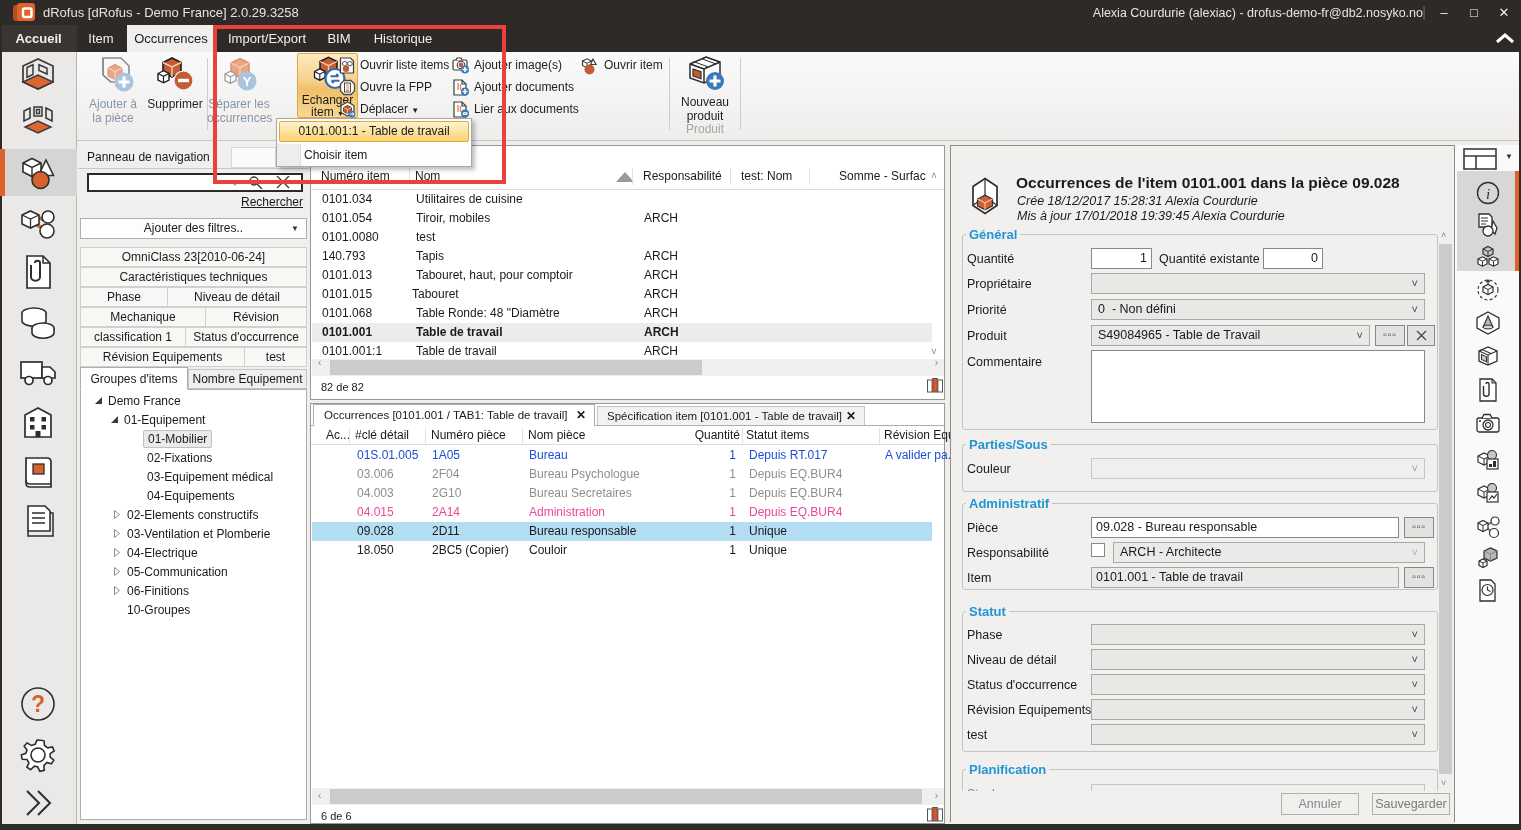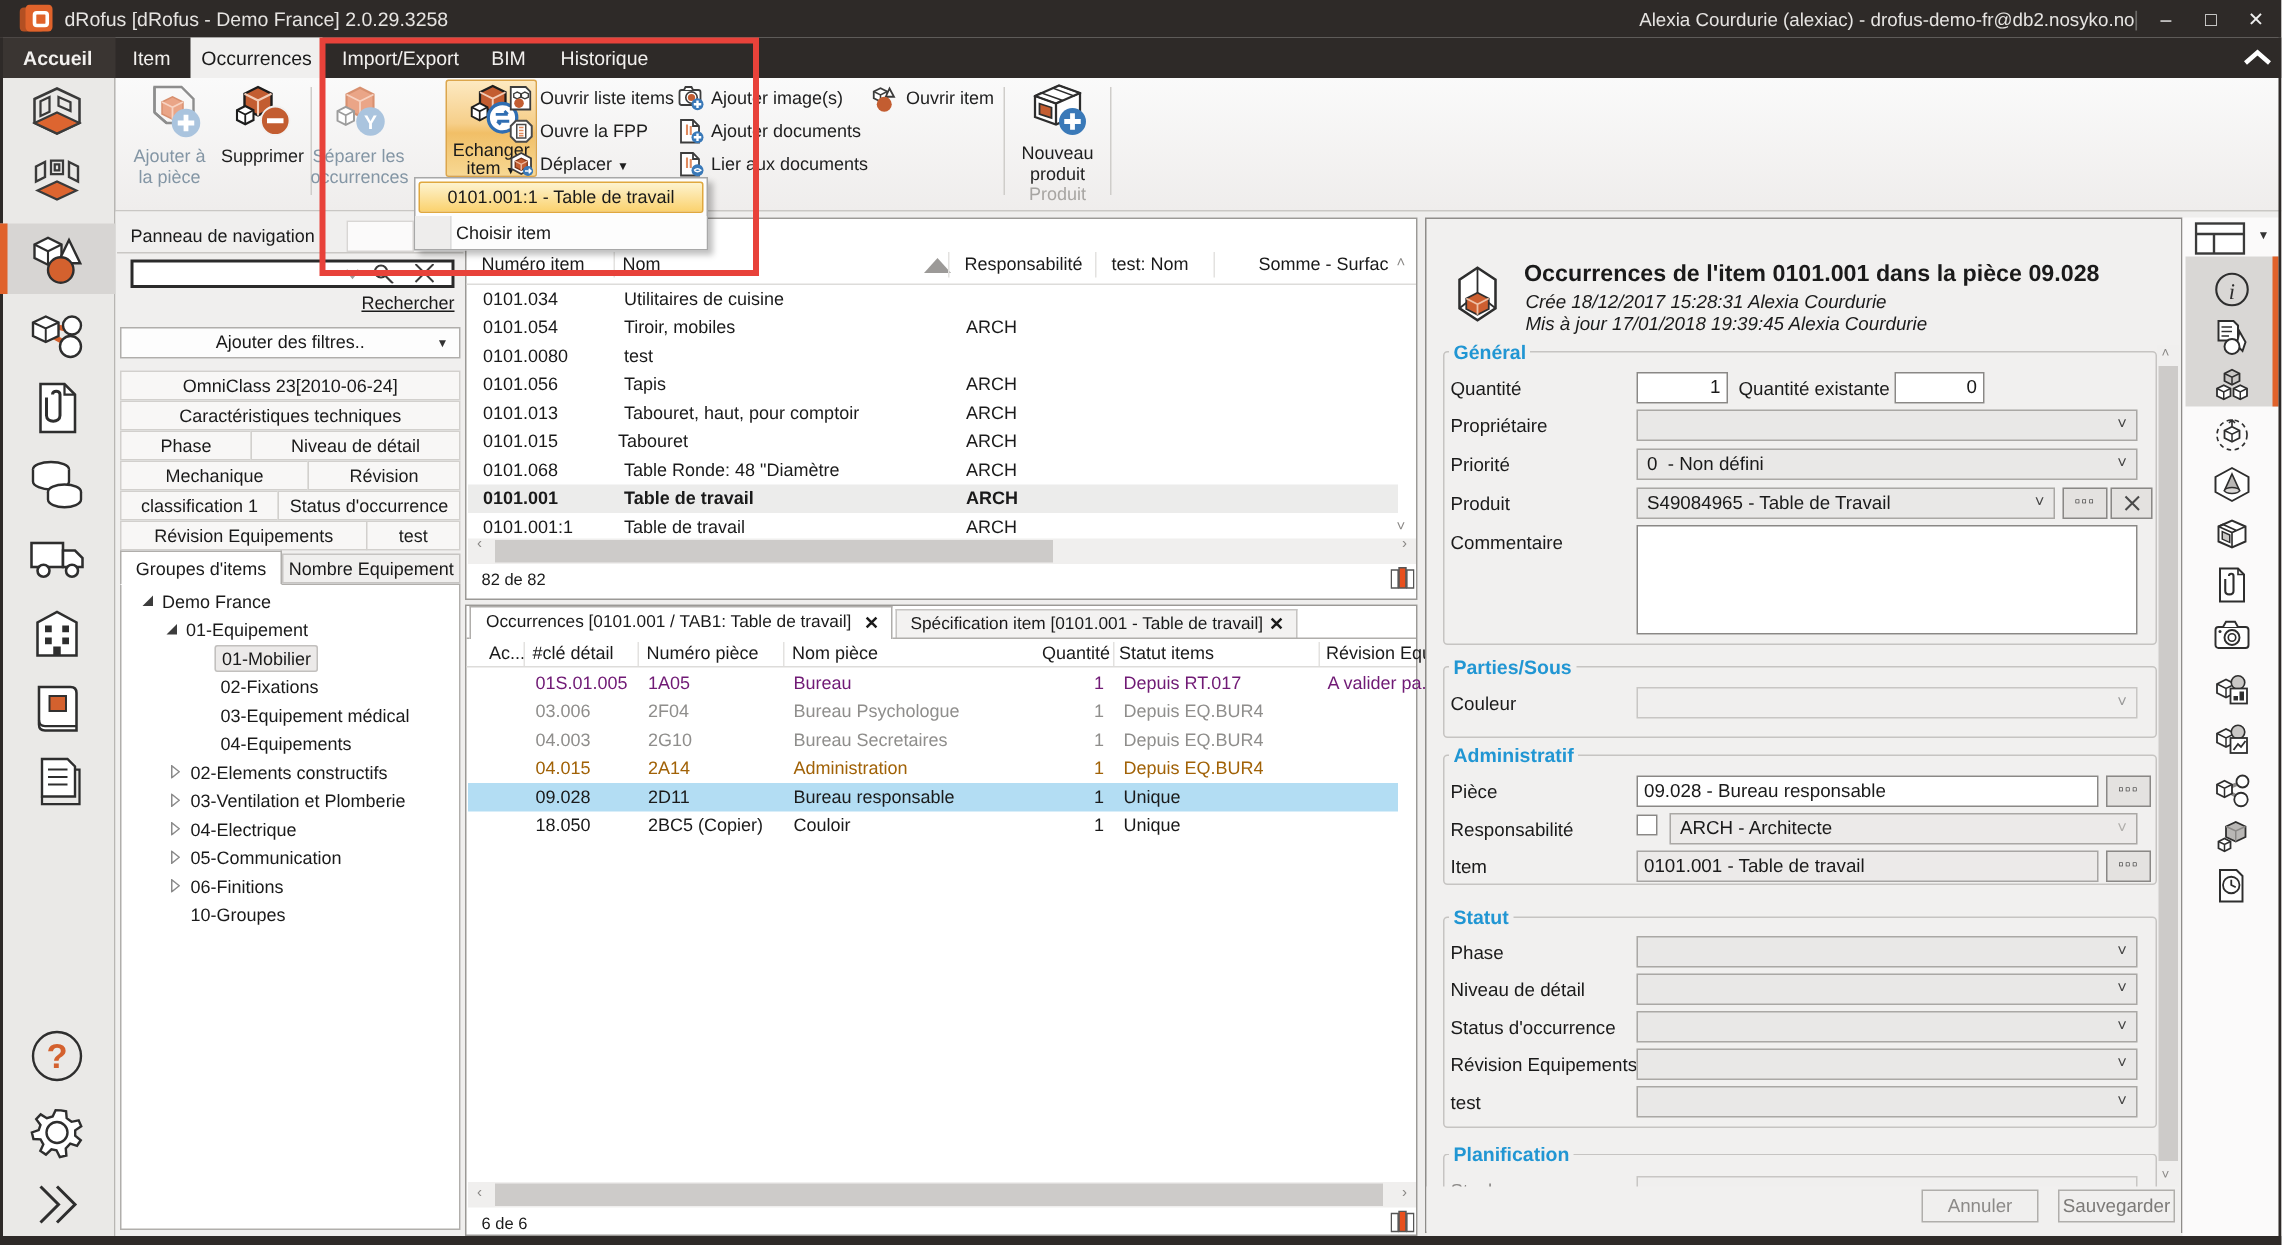--- a/index.html
+++ b/index.html
@@ -425,21 +425,21 @@
   <div class="trowline" style="top:63px;">
       <span class="cell" style="left:10px;">0101.054</span>
       <span class="cell" style="left:104px;">Tiroir, mobiles</span>
       <span class="cell" style="left:332px;">ARCH</span>
     </div>
   <div class="trowline" style="top:82px;">
       <span class="cell" style="left:10px;">0101.0080</span>
       <span class="cell" style="left:104px;">test</span>
     </div>
   <div class="trowline" style="top:101px;">
-      <span class="cell" style="left:10px;">0101.056</span>
+      <span class="cell" style="left:10px;">140.793</span>
       <span class="cell" style="left:104px;">Tapis</span>
       <span class="cell" style="left:332px;">ARCH</span>
     </div>
   <div class="trowline" style="top:120px;">
       <span class="cell" style="left:10px;">0101.013</span>
       <span class="cell" style="left:104px;">Tabouret, haut, pour comptoir</span>
       <span class="cell" style="left:332px;">ARCH</span>
     </div>
   <div class="trowline" style="top:139px;">
       <span class="cell" style="left:10px;">0101.015</span>
@@ -491,21 +491,21 @@
     <span class="thead" style="left:217px; top:2px;">Nom pièce</span>
     <span class="thead" style="left:380px; top:2px; width:49px; text-align:right;">Quantité</span>
     <span class="thead" style="left:435px; top:2px;">Statut items</span>
     <span class="thead" style="left:573px; top:2px;">Révision Equ</span>
     <div class="tsep" style="left:38px; top:2px; height:16px;"></div>
     <div class="tsep" style="left:114px; top:2px; height:16px;"></div>
     <div class="tsep" style="left:211px; top:2px; height:16px;"></div>
     <div class="tsep" style="left:431px; top:2px; height:16px;"></div>
     <div class="tsep" style="left:568px; top:2px; height:16px;"></div>
   </div>
-  <div class="trowline" style="top:42px; color:#701a75;">
+  <div class="trowline" style="top:42px; color:#1d4ed8;">
       <span class="cell" style="left:45px;">01S.01.005</span>
       <span class="cell" style="left:120px;">1A05</span>
       <span class="cell" style="left:217px;">Bureau</span>
       <span class="cell" style="left:380px; width:44px; text-align:right;">1</span>
       <span class="cell" style="left:437px;">Depuis RT.017</span>
       <span class="cell" style="left:573px;">A valider pa...</span>
     </div>
   <div class="trowline" style="top:61px; color:#8f8e8c;">
       <span class="cell" style="left:45px;">03.006</span>
       <span class="cell" style="left:120px;">2F04</span>
@@ -513,21 +513,21 @@
       <span class="cell" style="left:380px; width:44px; text-align:right;">1</span>
       <span class="cell" style="left:437px;">Depuis EQ.BUR4</span>
     </div>
   <div class="trowline" style="top:80px; color:#8f8e8c;">
       <span class="cell" style="left:45px;">04.003</span>
       <span class="cell" style="left:120px;">2G10</span>
       <span class="cell" style="left:217px;">Bureau Secretaires</span>
       <span class="cell" style="left:380px; width:44px; text-align:right;">1</span>
       <span class="cell" style="left:437px;">Depuis EQ.BUR4</span>
     </div>
-  <div class="trowline" style="top:99px; color:#a16207;">
+  <div class="trowline" style="top:99px; color:#ec4899;">
       <span class="cell" style="left:45px;">04.015</span>
       <span class="cell" style="left:120px;">2A14</span>
       <span class="cell" style="left:217px;">Administration</span>
       <span class="cell" style="left:380px; width:44px; text-align:right;">1</span>
       <span class="cell" style="left:437px;">Depuis EQ.BUR4</span>
     </div>
   <div class="trowline" style="top:118px; background:#b3ddf3;">
       <span class="cell" style="left:45px;">09.028</span>
       <span class="cell" style="left:120px;">2D11</span>
       <span class="cell" style="left:217px;">Bureau responsable</span>

